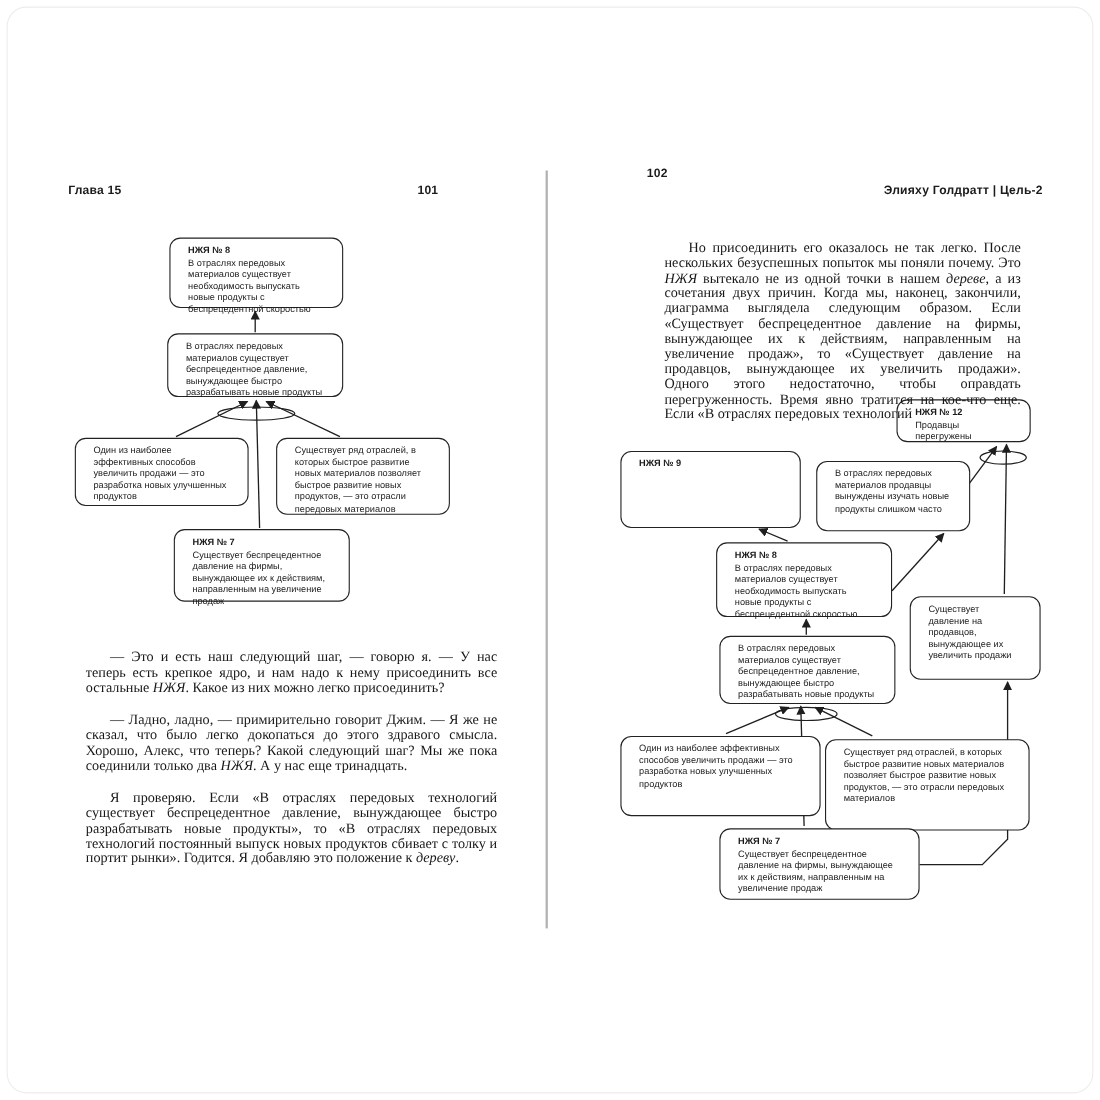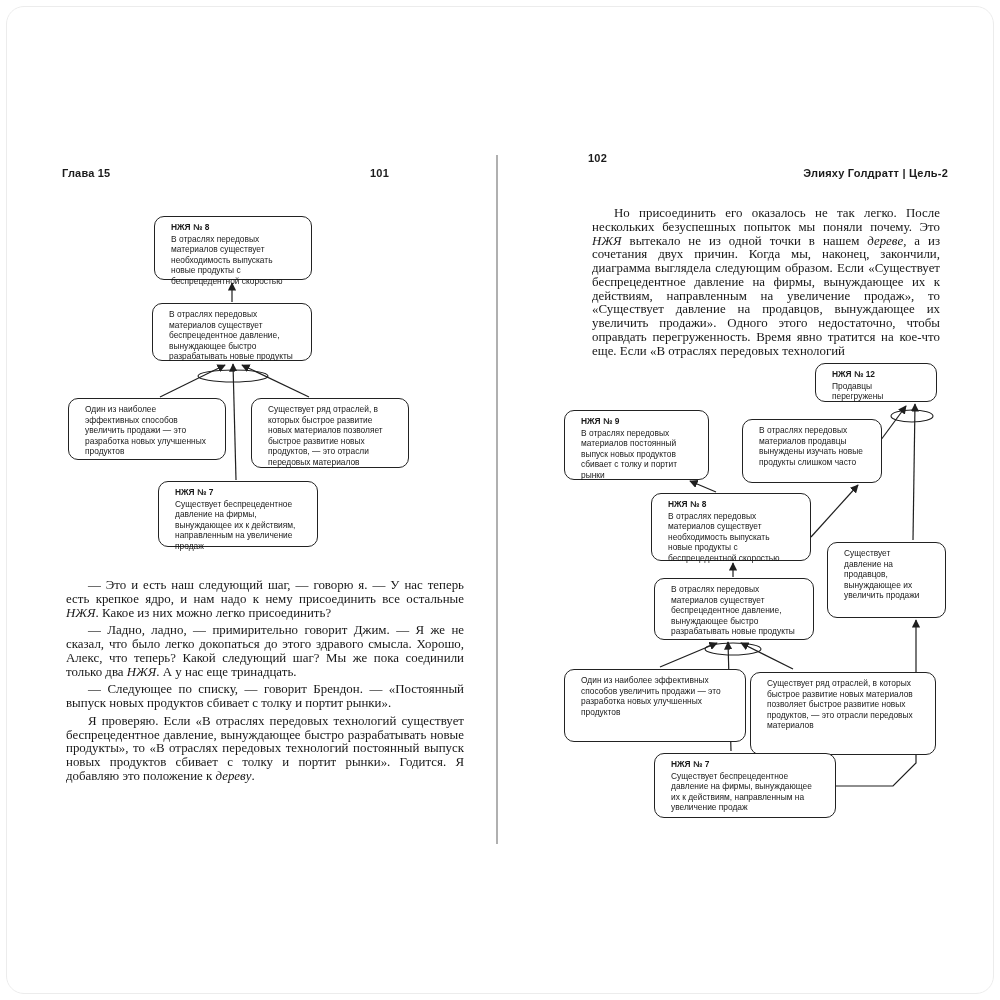--- a/index.html
+++ b/index.html
@@ -3,29 +3,29 @@
 <meta charset="utf-8">
 <style>
   html,body{margin:0;padding:0;background:#ffffff;}
   .canvas{position:relative;width:1000px;height:1000px;background:#ffffff;overflow:hidden;
           font-family:"Liberation Sans",sans-serif;color:#1f1f1f;border-radius:31px;}
   .frame{position:absolute;inset:6px;border:1px solid #ececec;border-radius:18px;}
   .divider{position:absolute;left:496px;top:155px;width:2px;height:689px;background:#b0b0b0;}
 
   .hdr{position:absolute;font-weight:bold;font-size:11px;line-height:12px;color:#1b1b1b;letter-spacing:.2px;}
   #hdr-chapter{left:62px;top:167px;}
-  #hdr-pnum-l{left:370px;top:167px;width:38px;text-align:left;}
+  #hdr-pnum-l{left:370px;top:167px;width:38px;text-align:center;}
   #hdr-pnum-r{left:588px;top:152px;}
   #hdr-title-r{right:52px;top:167px;}
 
   .bodytext{position:absolute;font-family:"Liberation Serif",serif;font-size:12.9px;
             line-height:13.75px;color:#171717;text-align:justify;}
   #left-text{left:62px;top:575px;width:406px;}
   #right-text{left:588px;top:203px;width:356px;}
-  .para{margin:4px;}
+  .para{margin:16px;}
   .para.ind{text-indent:22px;}
   em{font-style:italic;}
 
   #edges{position:absolute;left:0;top:0;pointer-events:none;}
   .edge{stroke:#1f1f1f;stroke-width:1.2;fill:none;}
   .oval{stroke:#1f1f1f;stroke-width:1.1;fill:none;}
 
   .node{position:absolute;box-sizing:border-box;border:1.3px solid #222222;border-radius:10px;
         background:#ffffff;padding:5px 16px 4px;color:#191919;}
   .ntitle{font-weight:bold;font-size:8.4px;line-height:10.6px;margin-bottom:1px;}
@@ -88,23 +88,22 @@
       <div class="node" style="left: 158px; top: 481px; width: 160px; height: 66px;">
         <div class="ntitle">НЖЯ № 7</div>
         <div class="ntext">Существует беспрецедентное давление на фирмы, вынуждающее их к действиям, направленным на увеличение продаж</div>
       </div>
     </div>
   <div id="right-diagram">
       <div class="node" style="left: 815px; top: 363px; width: 122px; height: 39px;">
         <div class="ntitle">НЖЯ № 12</div>
         <div class="ntext">Продавцы перегружены</div>
       </div>
-      <div class="node" style="left: 564px; top: 410px; width: 145px; height: 70px;">
+      <div class="node" style="left: 564px; top: 410px; width: 164px; height: 70px;">
         <div class="ntitle">НЖЯ № 9</div>
-        <div class="ntext">В отраслях передовых материалов постоянный выпуск новых продуктов сбивает с толку и портит рынки</div>
       </div>
       <div class="node" style="left: 742px; top: 419px; width: 140px; height: 64px;">
         <div class="ntext">В отраслях передовых материалов продавцы вынуждены изучать новые продукты слишком часто</div>
       </div>
       <div class="node" style="left: 651px; top: 493px; width: 160px; height: 68px;">
         <div class="ntitle">НЖЯ № 8</div>
         <div class="ntext">В отраслях передовых материалов существует необходимость выпускать новые продукты с беспрецедентной скоростью</div>
       </div>
       <div class="node" style="left: 827px; top: 542px; width: 119px; height: 76px;">
         <div class="ntext">Существует давление на продавцов, вынуждающее их увеличить продажи</div>
@@ -120,19 +119,18 @@
       </div>
       <div class="node" style="left: 654px; top: 753px; width: 182px; height: 65px;">
         <div class="ntitle">НЖЯ № 7</div>
         <div class="ntext">Существует беспрецедентное давление на фирмы, вынуждающее их к действиям, направленным на увеличение продаж</div>
       </div>
     </div>
 
   <div id="left-text" class="bodytext">
       <p class="para ind">— Это и есть наш следующий шаг, — говорю я. — У нас теперь есть крепкое ядро, и нам надо к нему присоединить все остальные <em>НЖЯ</em>. Какое из них можно легко присоединить?</p>
       <p class="para ind">— Ладно, ладно, — примирительно говорит Джим. — Я же не сказал, что было легко докопаться до этого здравого смысла. Хорошо, Алекс, что теперь? Какой следующий шаг? Мы же пока соединили только два <em>НЖЯ</em>. А у нас еще тринадцать.</p>
-      <p class="para ind">— Следующее по списку, — говорит Брендон. — «Постоянный выпуск новых продуктов сбивает с толку и портит рынки».</p>
       <p class="para ind">Я проверяю. Если «В отраслях передовых технологий существует беспрецедентное давление, вынуждающее быстро разрабатывать новые продукты», то «В отраслях передовых технологий постоянный выпуск новых продуктов сбивает с толку и портит рынки». Годится. Я добавляю это положение к <em>дереву</em>.</p>
     </div>
   <div id="right-text" class="bodytext">
       <p class="para ind">Но присоединить его оказалось не так легко. После нескольких безуспешных попыток мы поняли почему. Это <em>НЖЯ</em> вытекало не из одной точки в нашем <em>дереве</em>, а из сочетания двух причин. Когда мы, наконец, закончили, диаграмма выглядела следующим образом. Если «Существует беспрецедентное давление на фирмы, вынуждающее их к действиям, направленным на увеличение продаж», то «Существует давление на продавцов, вынуждающее их увеличить продажи». Одного этого недостаточно, чтобы оправдать перегруженность. Время явно тратится на кое-что еще. Если «В отраслях передовых технологий</p>
     </div>
 </div>
 
 </body></html>

